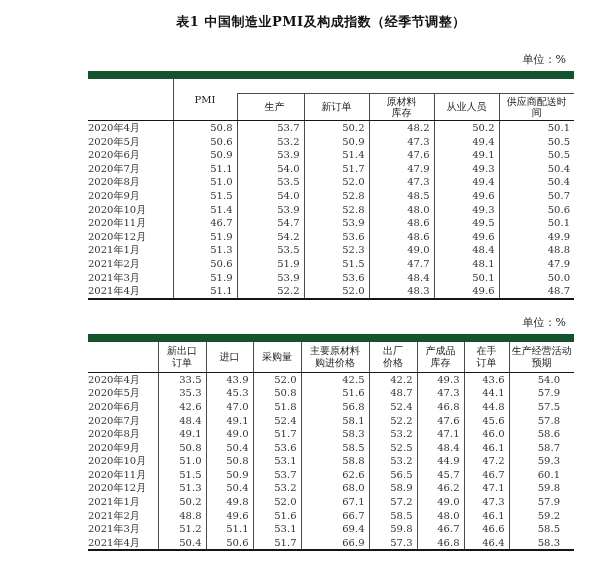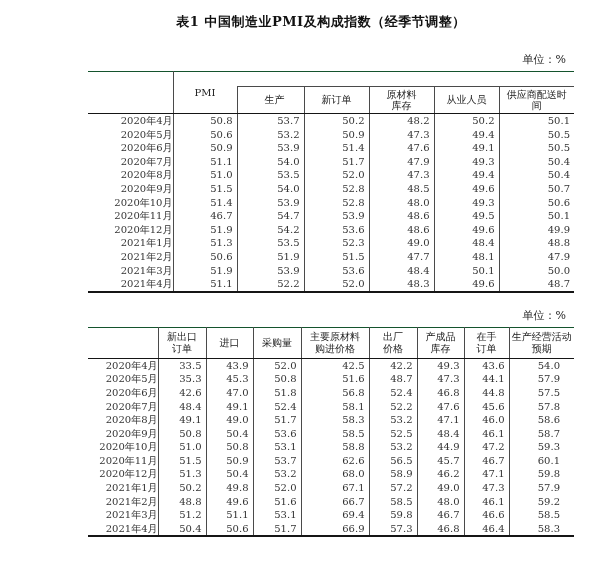--- a/index.html
+++ b/index.html
@@ -5,40 +5,40 @@
   html,body{margin:0;padding:0;background:#ffffff;}
   body{width:600px;height:586px;font-family:"DejaVu Serif","Liberation Serif",serif;color:#2e2e2e;overflow:hidden;}
   .page{width:600px;height:586px;position:relative;margin-left:21px;}
   .tbl-title{margin:0;padding-top:13px;text-align:center;font-size:13px;font-weight:bold;color:#111;letter-spacing:.5px;}
   .tbl-title.second{padding-top:20px;}
   .wrap{width:486px;margin-left:67px;}
   .unit{text-align:right;font-size:11px;color:#222;padding-right:8px;}
   .unit.u1{margin-top:21px;margin-bottom:4px;}
   .unit.u2{margin-top:15px;margin-bottom:4px;}
   table{border-collapse:collapse;table-layout:fixed;width:486px;
-        border-top:1px solid #14532d;border-bottom:2px solid #151515;}
+        border-top:8px solid #14532d;border-bottom:2px solid #151515;}
   th{font-weight:normal;font-size:10px;color:#222;text-align:center;vertical-align:middle;
      white-space:pre-line;line-height:1.15;padding:0;}
   td{font-size:10px;color:#333;padding:0;}
   
   .t1 .spacer-row th{height:14px;}
   .t1 .sub-row th{height:26px;border-top:1px solid #4a4a4a;border-bottom:1.5px solid #151515;}
   .t1 .sub-row th{border-right:1px solid #4a4a4a;}
   .t1 .sub-row th:last-child{border-right:none;}
   .t1 .sub-row th:first-child{border-left:1px solid #4a4a4a;padding-left:8px;}
   .t1 th.stub{border-right:1px solid #4a4a4a;border-bottom:1.5px solid #151515;}
   .t1 th.pmi{border-bottom:1.5px solid #151515;}
   .t1 th.topspacer{border:none;}
   
   .t2 thead th{height:30px;border-bottom:1.5px solid #151515;border-right:1px solid #4a4a4a;}
   .t2 thead th:last-child{border-right:none;text-align:center;}
   
   tbody td{height:13.6px;line-height:13.6px;border-right:1px solid #4a4a4a;}
   tbody td:last-child{border-right:none;}
-  tbody td.month{text-align:right;}
+  tbody td.month{text-align:left;}
   tbody td.val{text-align:right;padding-right:4px;}
   .t2 tbody td.val:last-child{padding-right:14px;}
 </style>
 </head>
 <body>
 
 <div class="page">
 
   <h2 class="tbl-title">表1 中国制造业PMI及构成指数（经季节调整）</h2>
 

